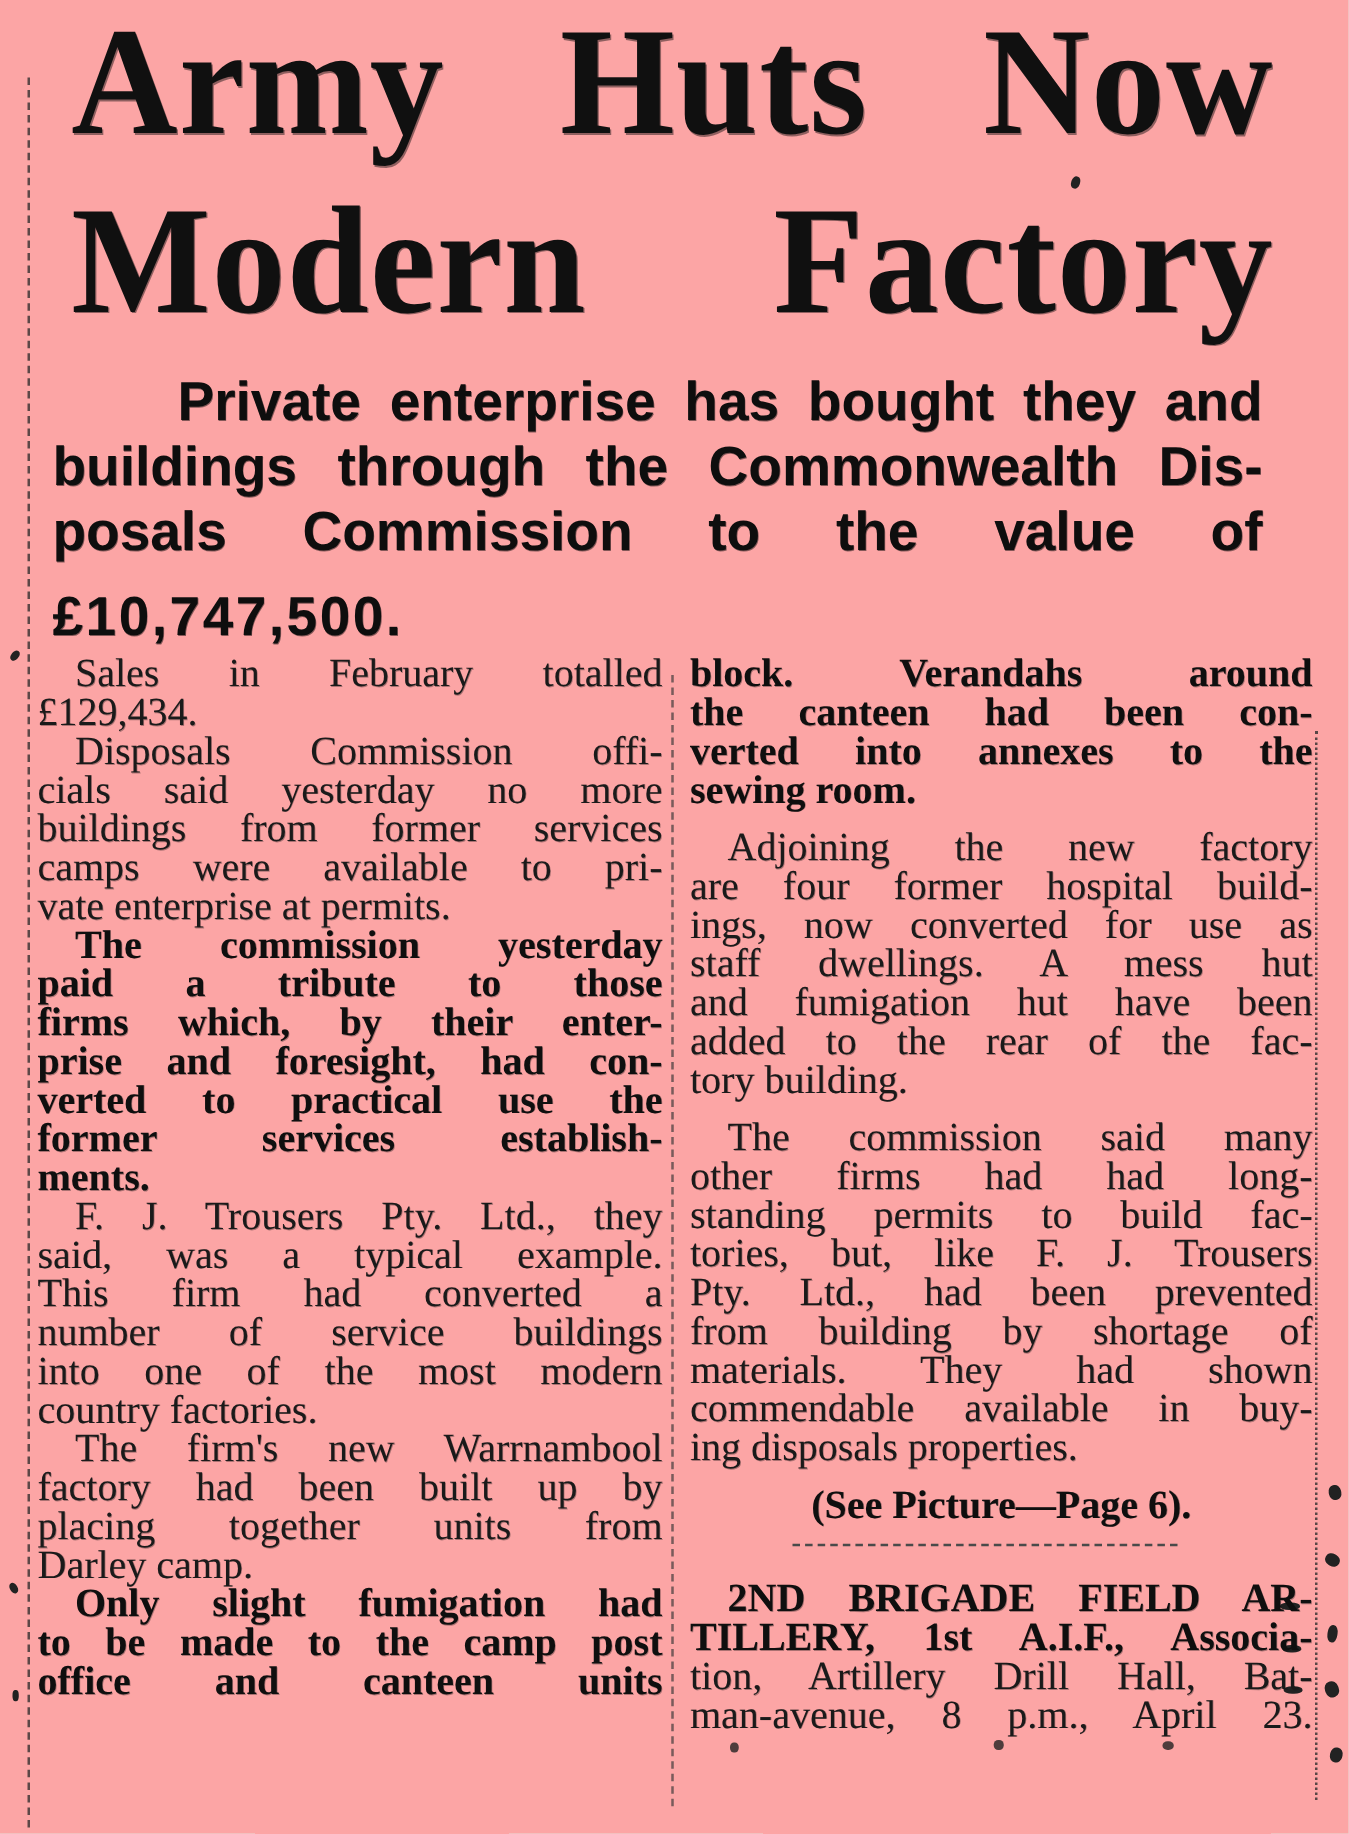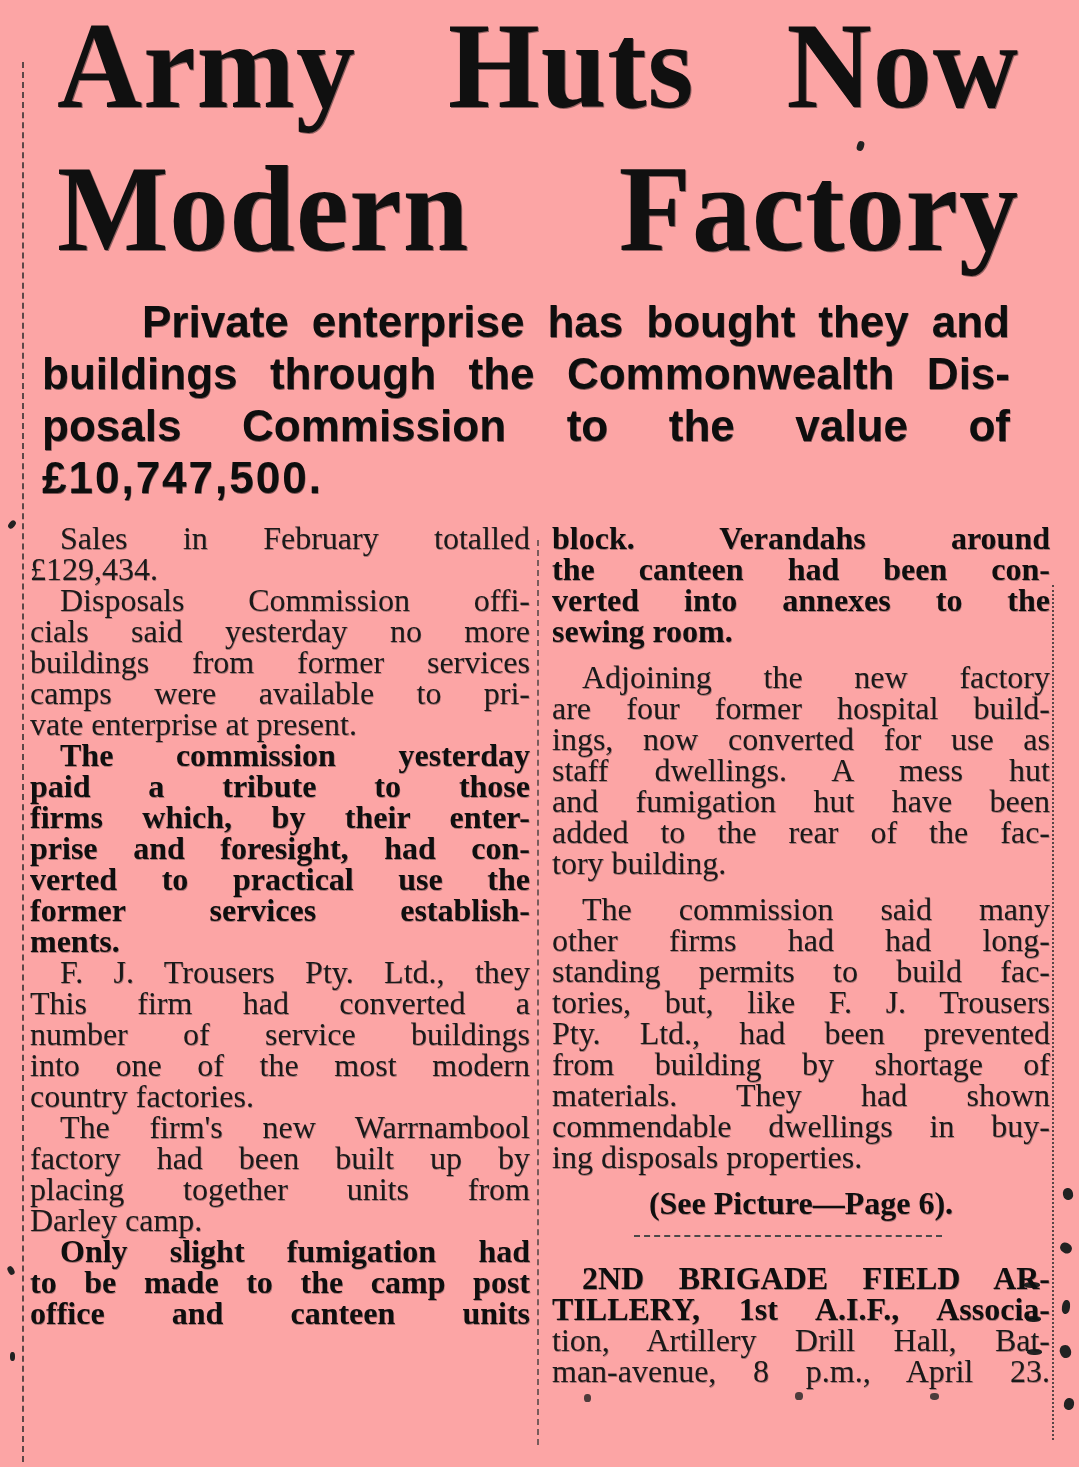--- a/index.html
+++ b/index.html
@@ -36,21 +36,21 @@
     color:#0e0e0e;
   }
   .sh-line{
     font-size:44px;
     line-height:52px;
     text-align:justify;
     text-align-last:justify;
     text-shadow:0.5px 0.5px 0 rgba(10,10,10,.5);
   }
   .sh-line.first{text-indent:100px;}
-  .sh-line.last{text-align-last:left;letter-spacing:2px;}
+  .sh-line.last{text-align-last:left;letter-spacing:2px;margin-top:16px;}
   
   .columns{
     position:absolute;top:523px;left:30px;width:1020px;
     display:flex;gap:22px;
   }
   .col{width:500px;}
   .col.right{width:498px;}
   .para{margin:0;}
   .para.spaced{margin-top:15px;}
   .line{
@@ -142,33 +142,34 @@
     <div class="col left">
         <div class="para">
           <div class="line indent">Sales in February totalled</div>
           <div class="line end">£129,434.</div>
         </div>
         <div class="para">
           <div class="line indent">Disposals Commission offi-</div>
           <div class="line">cials said yesterday no more</div>
           <div class="line">buildings from former services</div>
           <div class="line">camps were available to pri-</div>
-          <div class="line end">vate enterprise at present.</div>
+          <div class="line end">vate enterprise at permits.</div>
         </div>
         <div class="para">
           <div class="line bold indent">The commission yesterday</div>
           <div class="line bold">paid a tribute to those</div>
           <div class="line bold">firms which, by their enter-</div>
           <div class="line bold">prise and foresight, had con-</div>
           <div class="line bold">verted to practical use the</div>
           <div class="line bold">former services establish-</div>
           <div class="line bold end">ments.</div>
         </div>
         <div class="para">
           <div class="line indent">F. J. Trousers Pty. Ltd., they</div>
+          <div class="line">said, was a typical example.</div>
           <div class="line">This firm had converted a</div>
           <div class="line">number of service buildings</div>
           <div class="line">into one of the most modern</div>
           <div class="line end">country factories.</div>
         </div>
         <div class="para">
           <div class="line indent">The firm's new Warrnambool</div>
           <div class="line">factory had been built up by</div>
           <div class="line">placing together units from</div>
           <div class="line end">Darley camp.</div>
@@ -197,21 +198,21 @@
             <div class="line end">tory building.</div>
           </div>
           <div class="para spaced">
             <div class="line indent">The commission said many</div>
             <div class="line">other firms had had long-</div>
             <div class="line">standing permits to build fac-</div>
             <div class="line">tories, but, like F. J. Trousers</div>
             <div class="line">Pty. Ltd., had been prevented</div>
             <div class="line">from building by shortage of</div>
             <div class="line">materials. They had shown</div>
-            <div class="line">commendable dwellings in buy-</div>
+            <div class="line">commendable available in buy-</div>
             <div class="line end">ing disposals properties.</div>
           </div>
           <div class="para spaced">
             <div class="line bold center">(See Picture—Page 6).</div>
           </div>
         </div>
       <div class="col-rule"></div>
       <div class="rc-bottom">
           <div class="para">
             <div class="line bold indent">2ND BRIGADE FIELD AR-</div>

